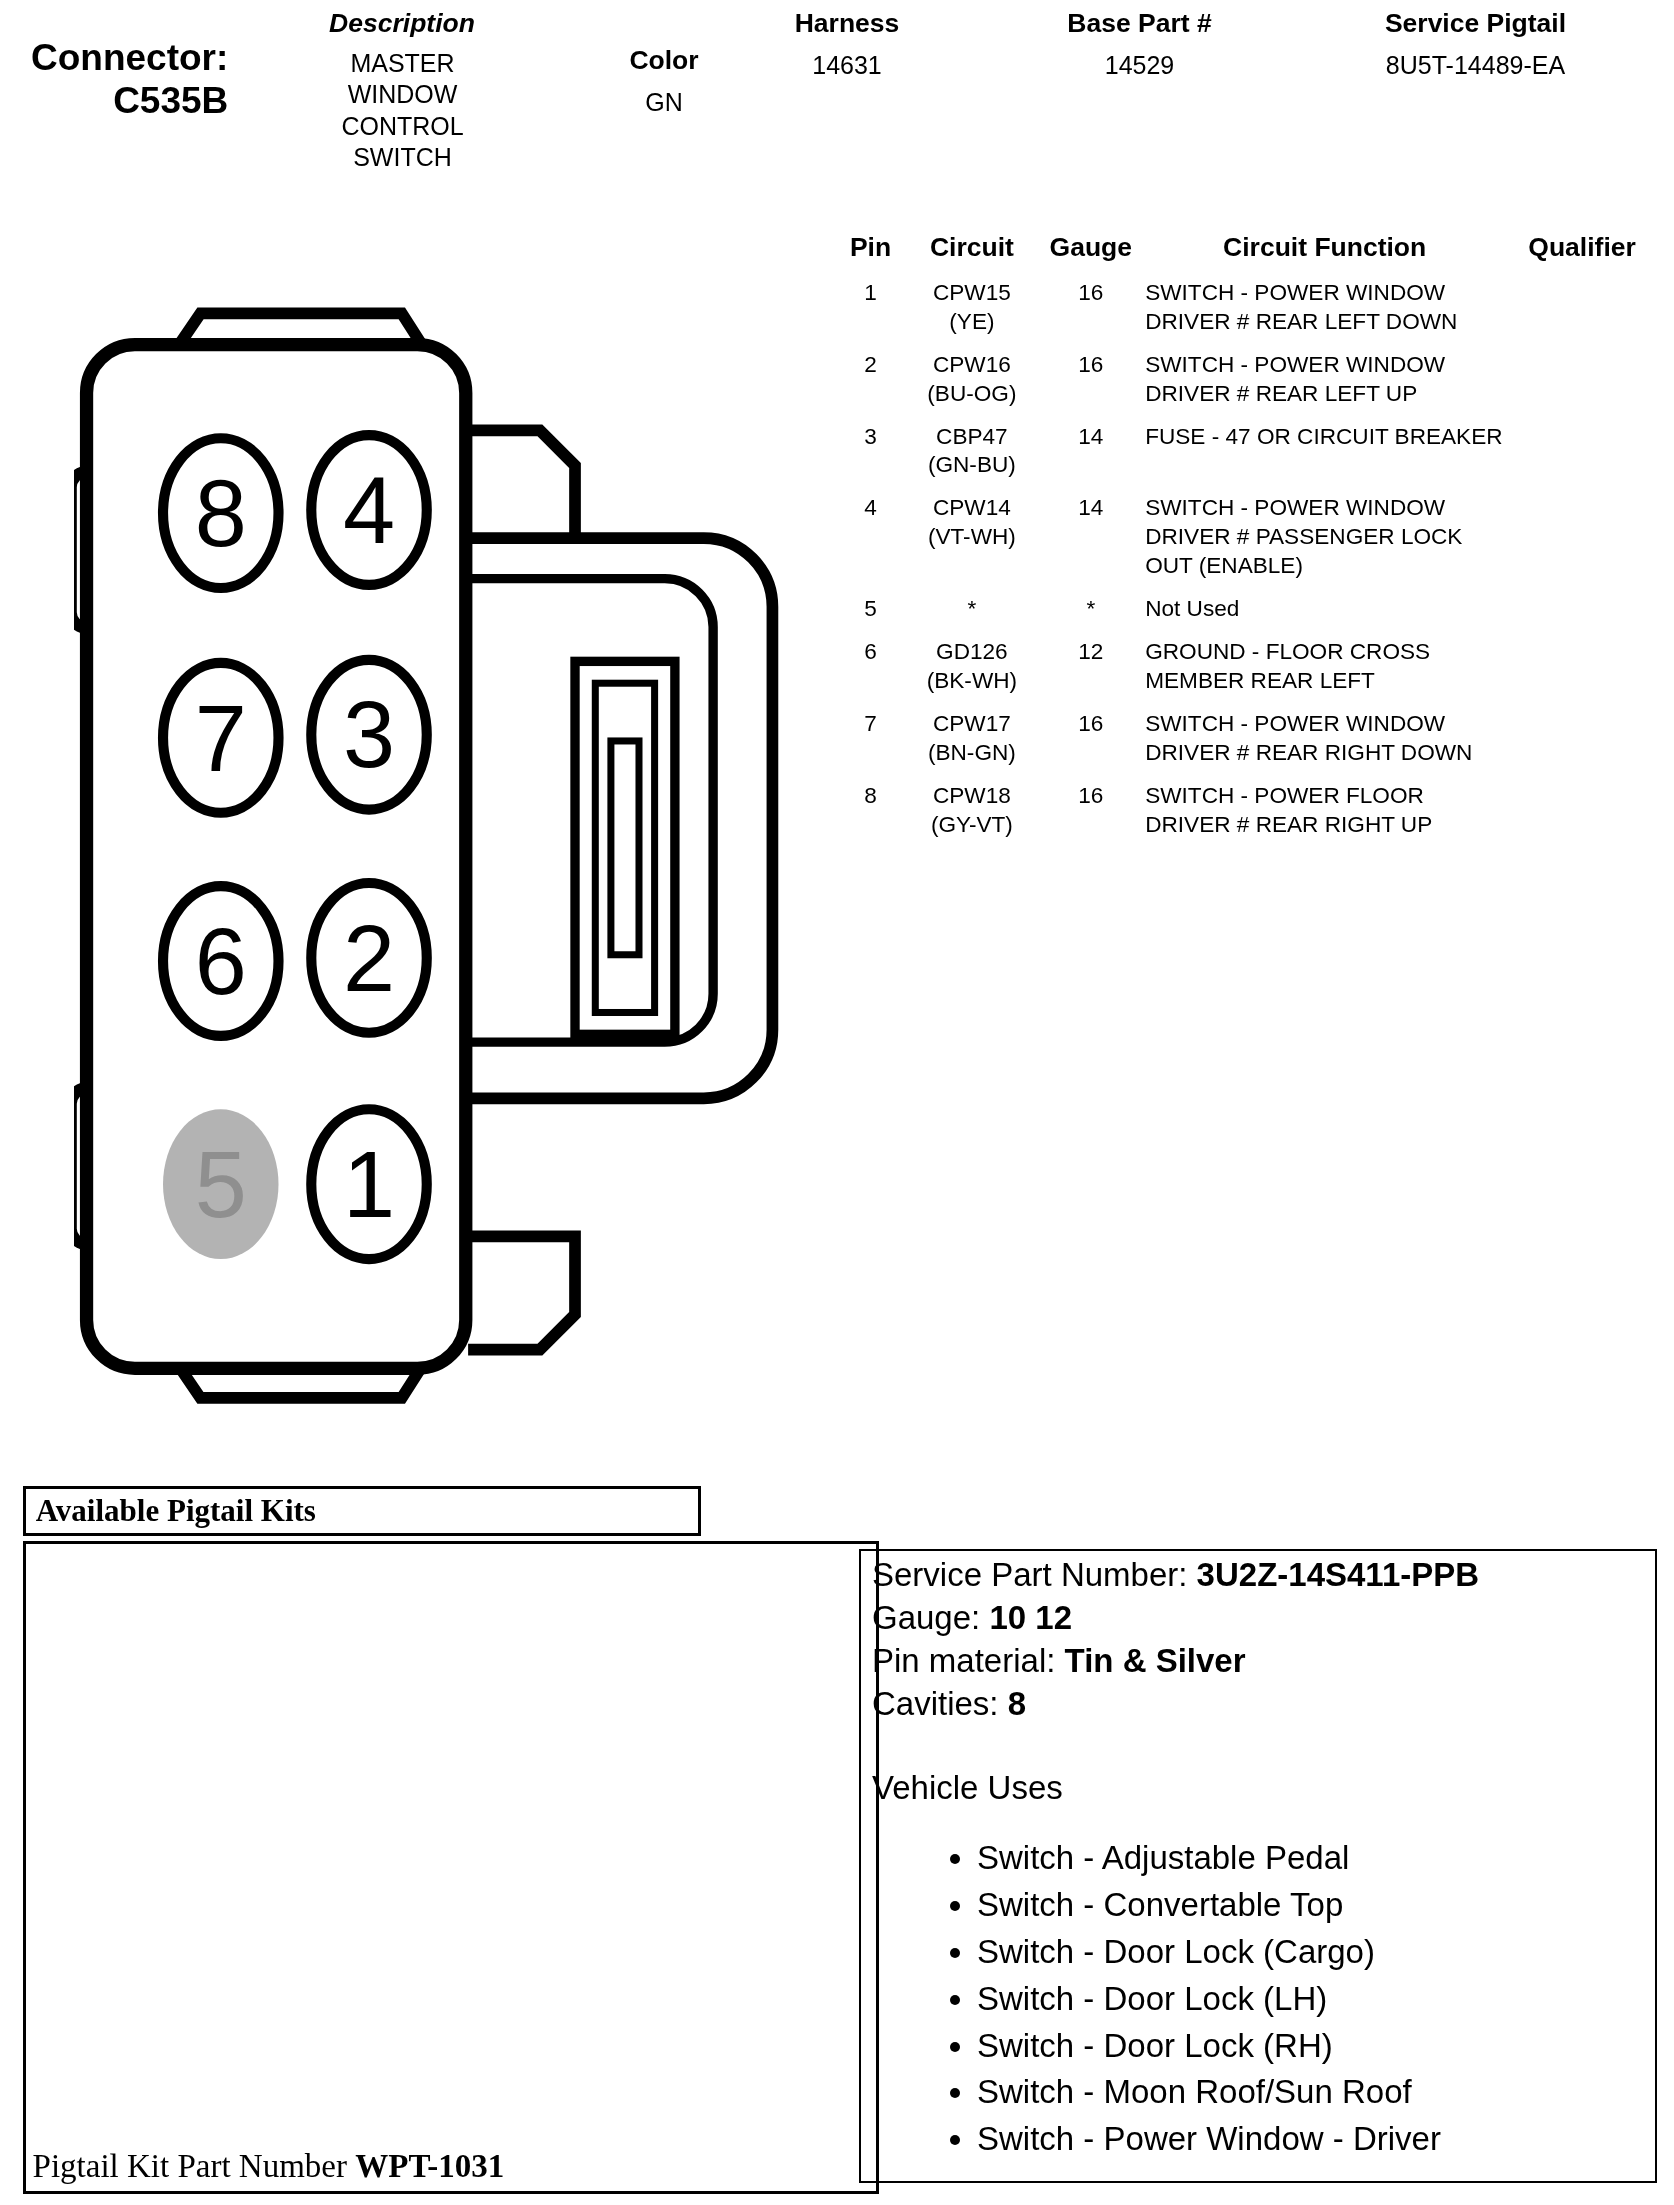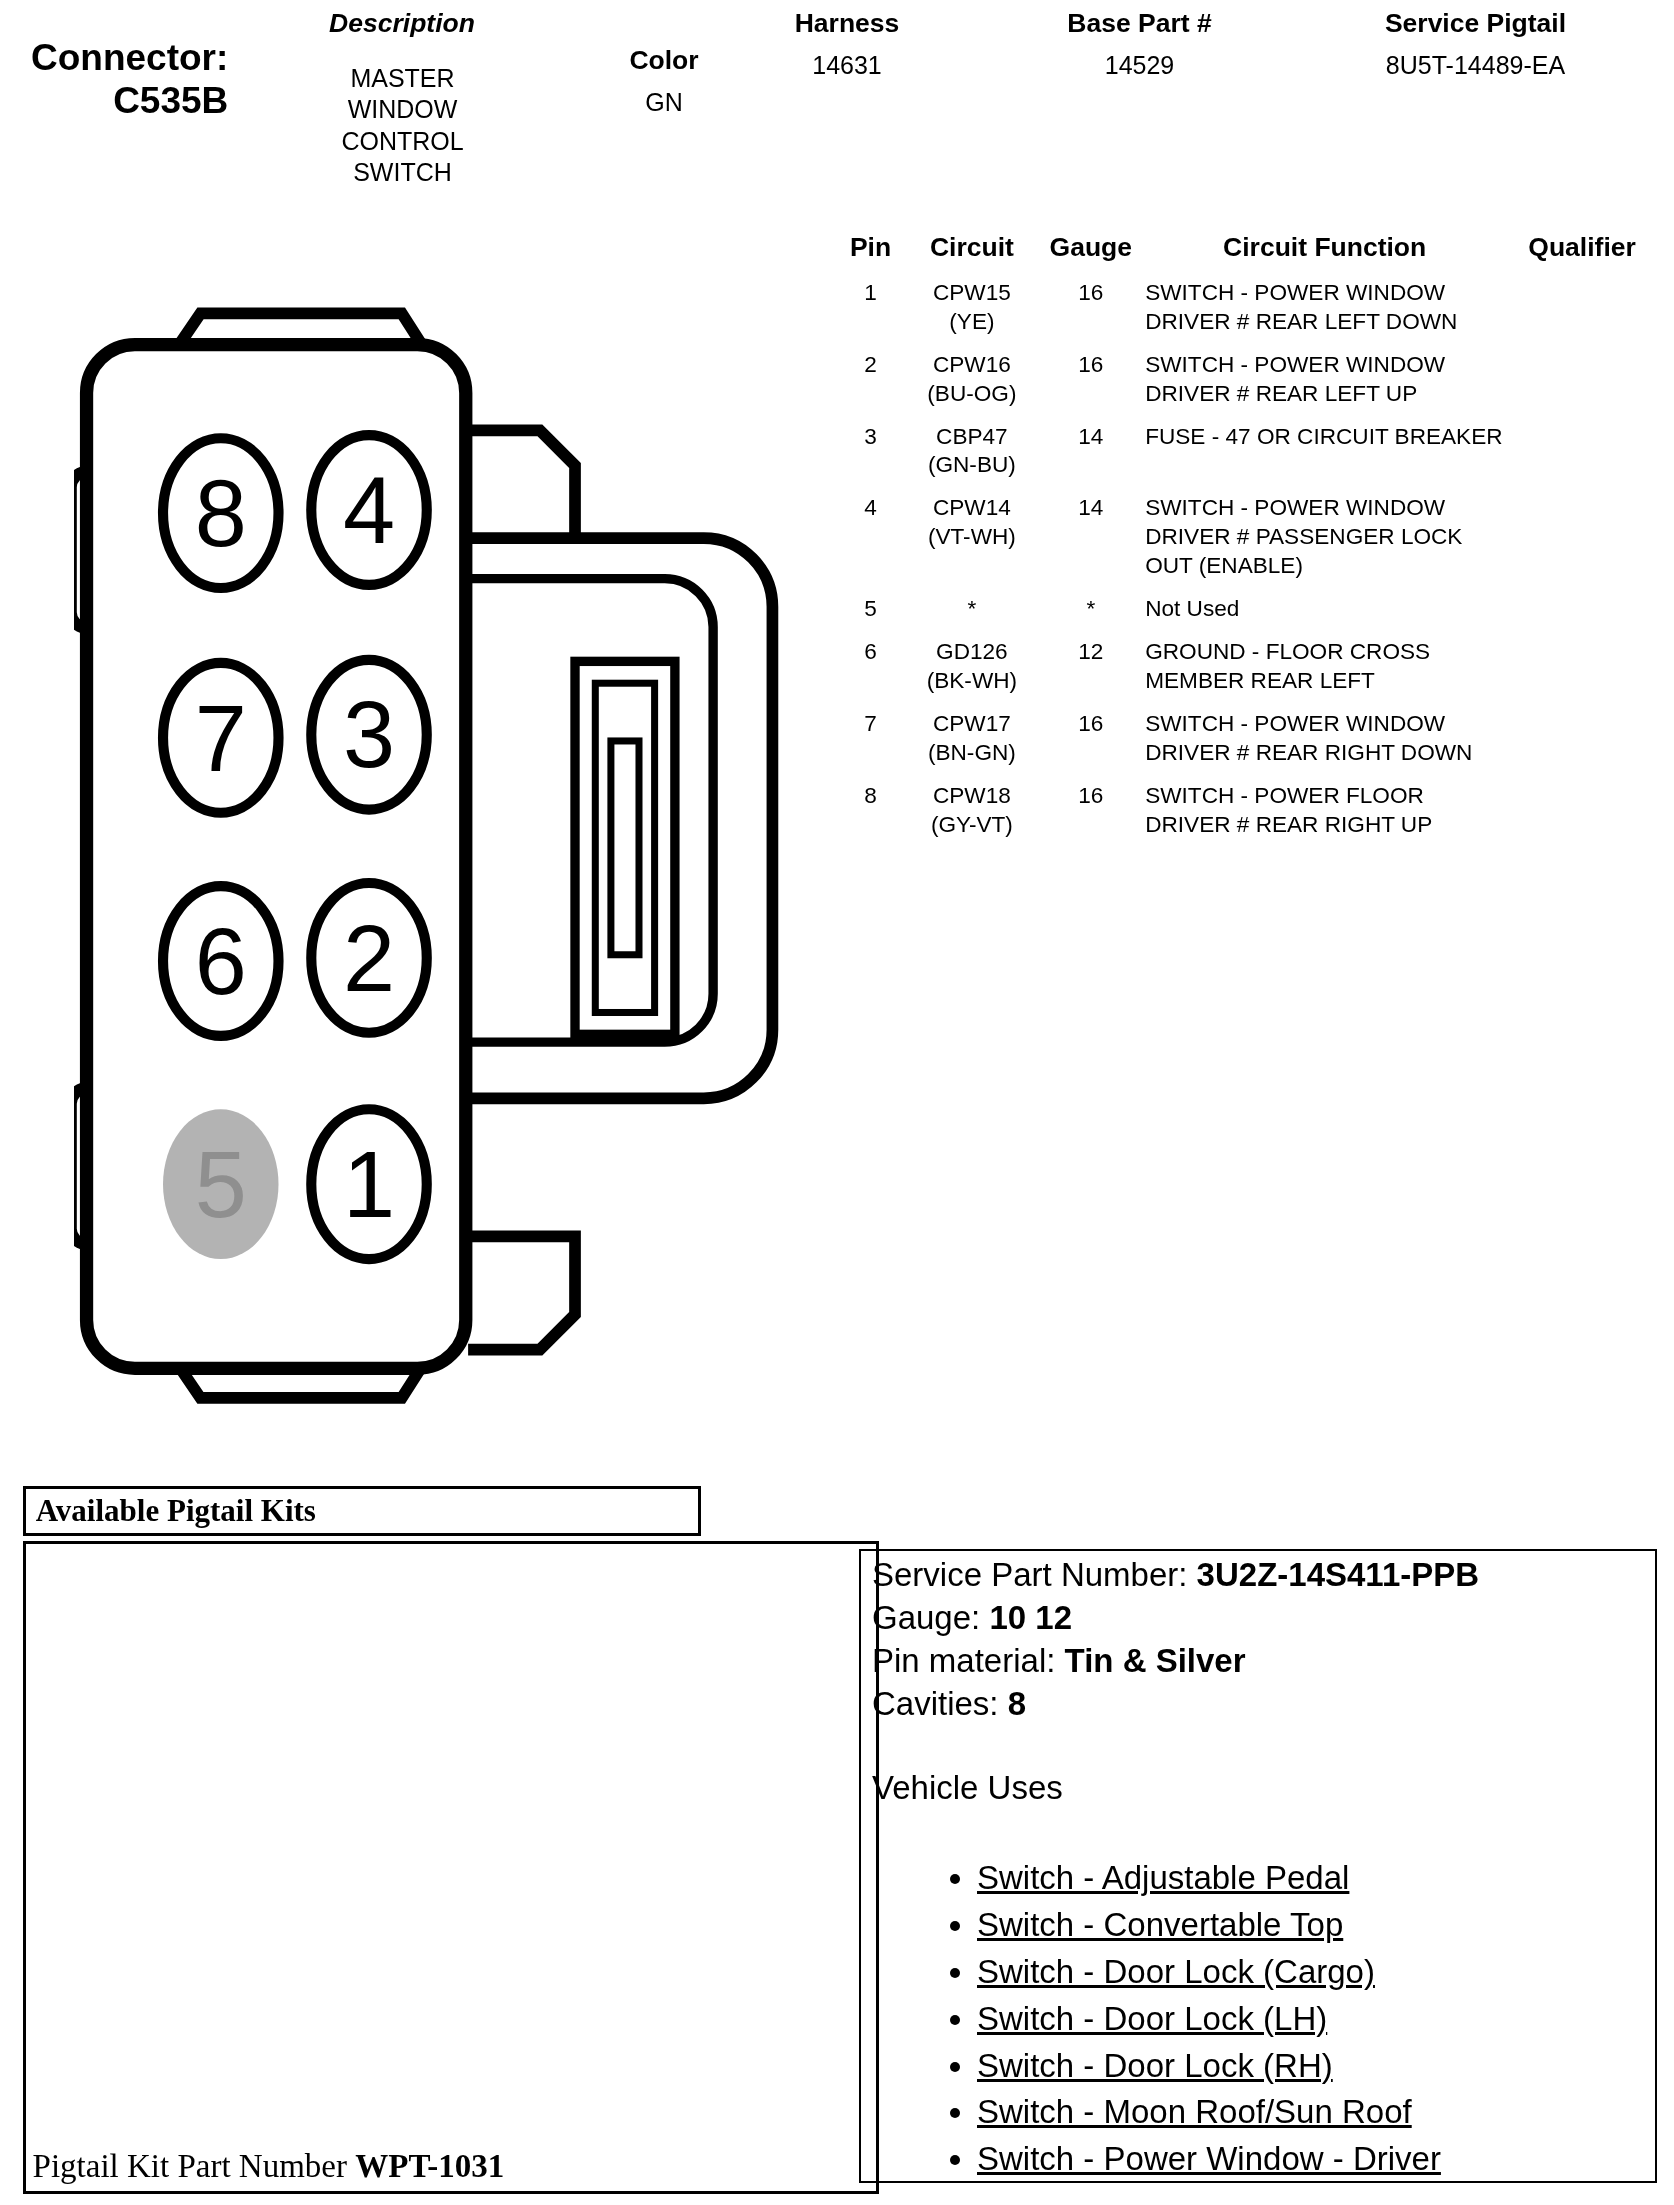--- a/index.html
+++ b/index.html
@@ -5,21 +5,21 @@
   * { margin:0; padding:0; box-sizing:border-box; }
   html,body { background:#fff; }
   body { font-family:"Liberation Sans", sans-serif; color:#000; }
   .page { position:relative; width:1674px; height:2205px; background:#fff; overflow:hidden; }
 
   
   .conn-title { position:absolute; left:31px; top:37px; font-weight:bold; font-size:37px; line-height:1.15;text-align:right; }
   .hlabel { position:absolute; font-weight:bold; font-size:26.5px; text-align:center; }
   .hvalue { position:absolute; font-size:25px; text-align:center; line-height:1.25; }
   .h-desc-l  { left:289px;  top:7.8px;  width:226px;font-style:italic; }
-  .h-desc-v  { left:293px;  top:48px;  width:219px;margin-top:15px; }
+  .h-desc-v  { left:293px;  top:48px;  width:219px; }
   .h-color-l { left:617px;  top:45px;  width:94px; }
   .h-color-v { left:617px;  top:87px; width:94px; }
   .h-harn-l  { left:769px;  top:7.8px;  width:156px; }
   .h-harn-v  { left:769px;  top:50px;  width:156px; }
   .h-base-l  { left:1038px; top:7.8px;  width:203px; }
   .h-base-v  { left:1038px; top:50px;  width:203px; }
   .h-serv-l  { left:1370px; top:7.8px;  width:211px; }
   .h-serv-v  { left:1370px; top:50px;  width:211px; }
 
   
@@ -44,21 +44,21 @@
   
   .serif { font-family:"Liberation Serif", serif; }
   .kits-title-box { position:absolute; left:23.4px; top:1486px; width:678px; height:50px;
                     border:3.1px solid #000; display:flex; align-items:center; padding-left:9.4px;
                     font-weight:bold; font-size:31px; }
   .kits-left-box { position:absolute; left:23.4px; top:1541px; width:856px; height:653px; border:3.1px solid #000; }
   .kit-part-line { position:absolute; left:6.2px; bottom:6.2px; font-size:33px; white-space:nowrap; }
   .kits-right-box { position:absolute; left:859px; top:1549px; width:798px; height:634px;
                     border:2.3px solid #000; font-size:33px; line-height:1.3; padding:3px 11px; overflow:hidden; }
   .vu-heading { margin-top:41px; }
-  .vu-list { list-style:disc; margin-top:48px; padding-left:105px;text-decoration:underline; }
+  .vu-list { list-style:disc; margin-top:28px; padding-left:105px; }
   .vu-list li { margin-bottom:3.9px; }
   .bold { font-weight:bold; }
 </style>
 </head>
 <body>
 
 <div class="page">
 
   <div class="conn-title">
     <div>Connector:</div>

